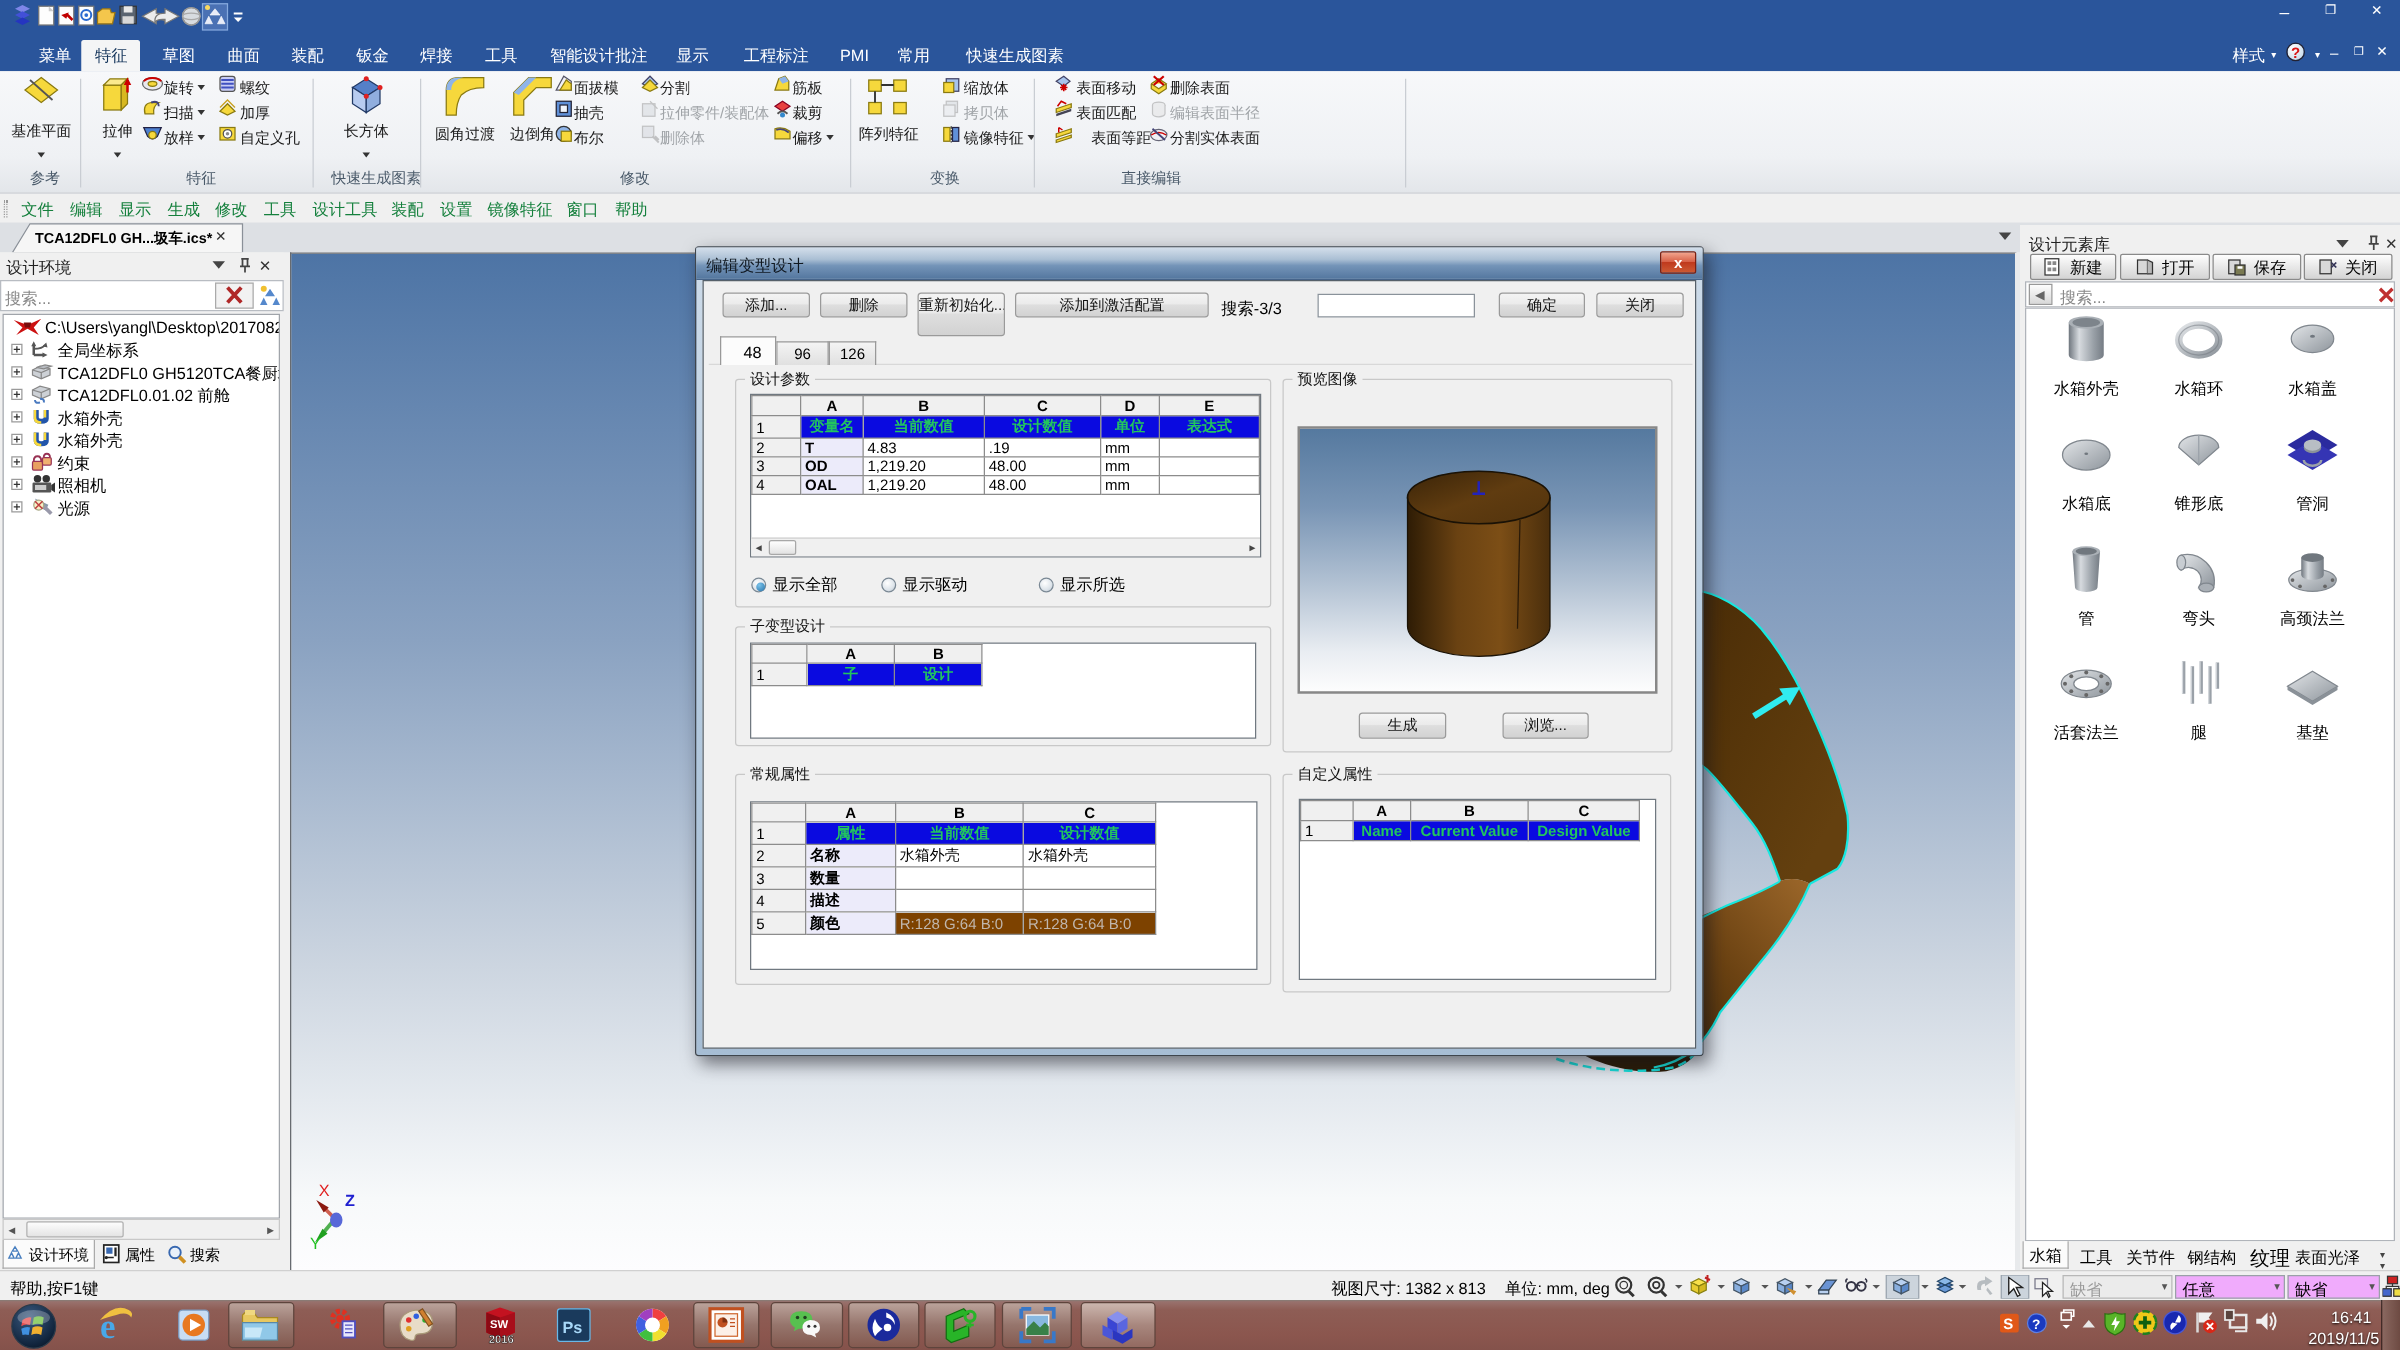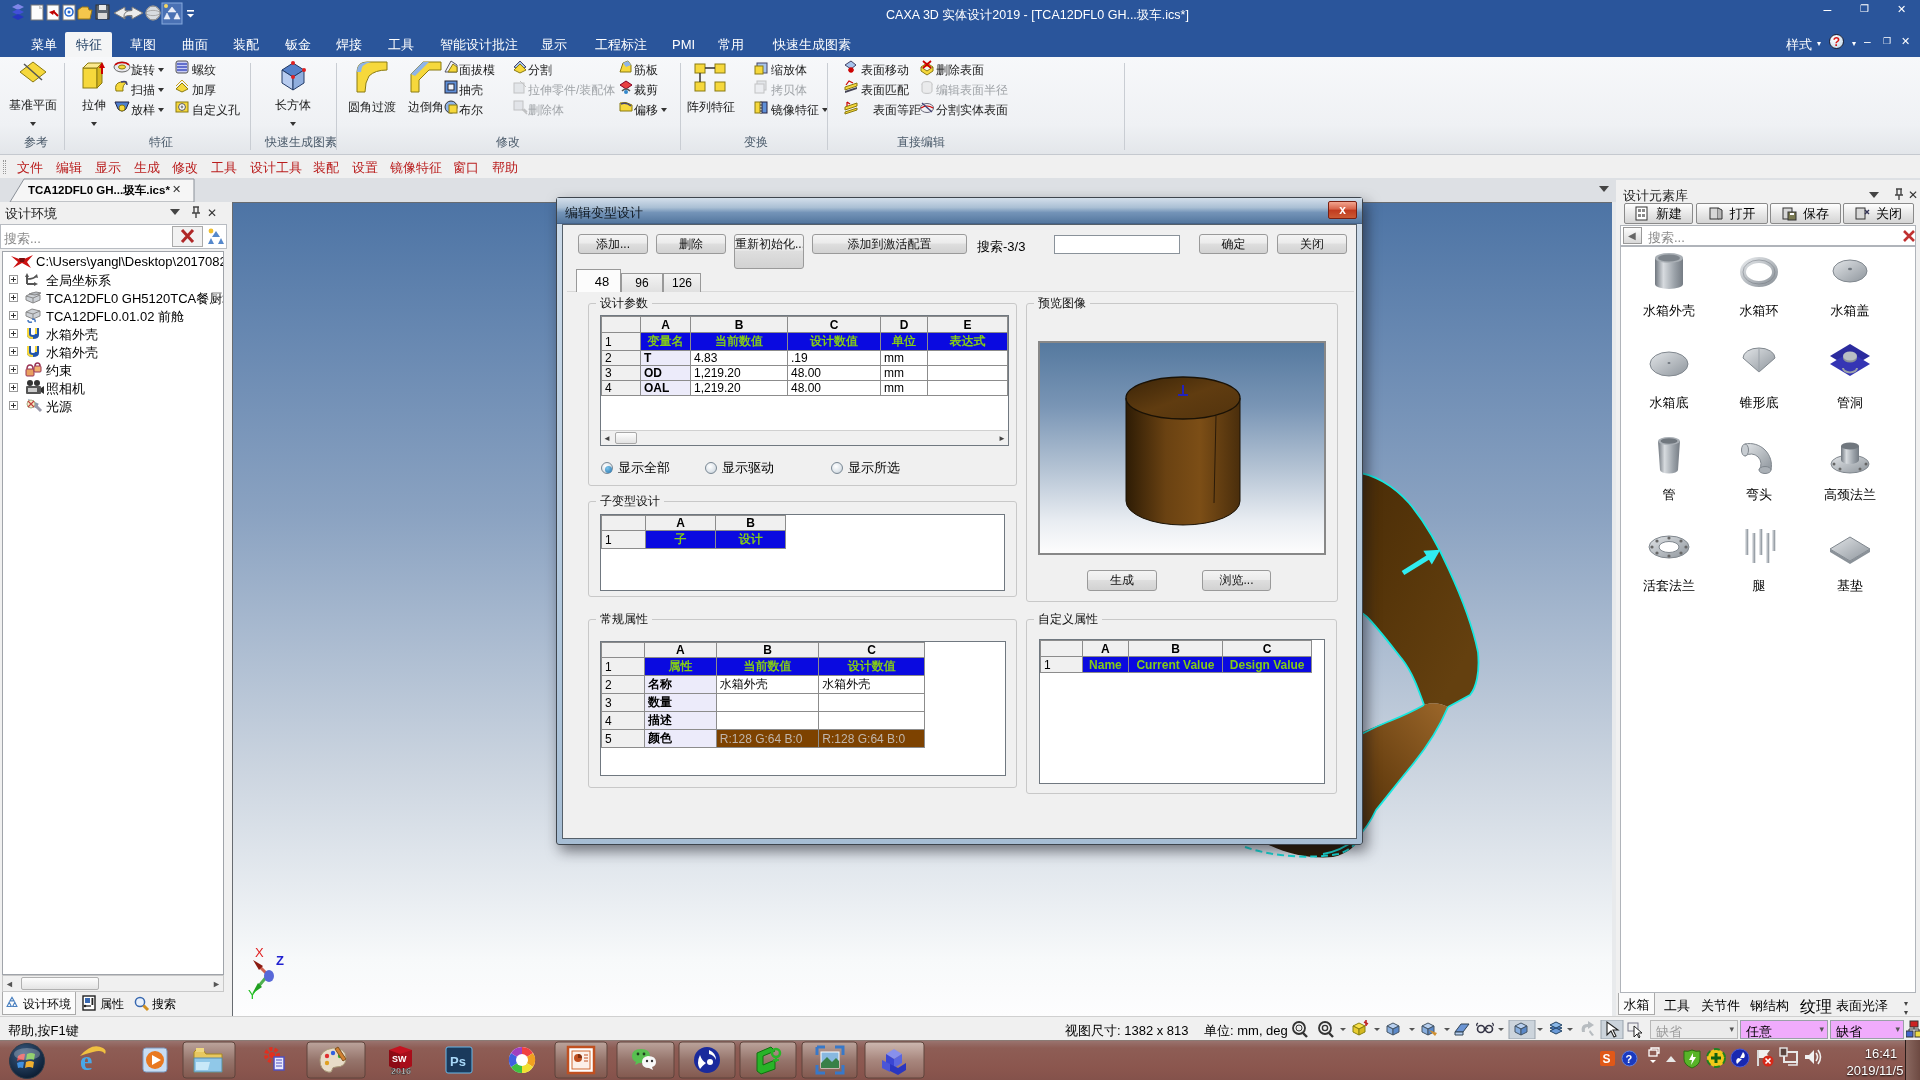--- a/index.html
+++ b/index.html
@@ -24,21 +24,21 @@
 .rsep { position:absolute; top:6px; bottom:4px; width:1px; background:#c9cdd3; }
 .bigbtn { position:absolute; text-align:center; font-size:12px; color:#1a1a1a; white-space:nowrap; }
 .bigbtn svg { display:block; margin:0 auto 5px; }
 .smallbtn { white-space:nowrap; }
 .smallbtn { position:absolute; font-size:12px; color:#1a1a1a; display:flex; align-items:center; gap:3px; height:16px; }
 .smallbtn.gray { color:#a0a4a8; }
 .dropar { display:inline-block; width:0; height:0; border-left:3px solid transparent; border-right:3px solid transparent; border-top:4px solid #333; vertical-align:middle; }
 
 
 #menurow { left:0; top:155px; width:1920px; height:23px; background:#f0f0f0; }
-.menuitem { position:absolute; top:4px; font-size:13px; color:#b91c1c; }
+.menuitem { position:absolute; top:4px; font-size:13px; color:#15803d; }
 
 
 #doctabrow { left:0; top:178px; width:1920px; height:24px; background:#dde0e4; }
 
 
 #leftpanel { left:0; top:202px; width:233px; height:814px; background:#f0f0f0; border-right:1px solid #a8abb0; }
 
 
 #viewport { left:232px; top:202px; width:1381px; height:814px; background:linear-gradient(#4d74a5, #8aa2c1 38%, #ccd5e0 70%, #f7f9fa 93%, #fdfdfe); border-top:1px solid #676b70; border-left:1px solid #676b70; border-right:1px solid #676b70; }
 #rstrip { left:1612px; top:202px; width:4px; height:814px; background:#e8eaec; }
@@ -58,21 +58,21 @@
 #dlg-title { position:absolute; left:8px; top:6px; font-size:13px; color:#101820; }
 #dlg-close { position:absolute; right:5px; top:3px; width:29px; height:18px; background:linear-gradient(#f2a58f, #d8634a 45%, #c03a1e 50%, #cc5a34); border:1px solid #7a2012; border-radius:2px; color:#fff; text-align:center; line-height:16px; font-weight:bold; font-size:12px; }
 #dlg-body { position:absolute; left:5px; top:26px; right:5px; bottom:5px; background:#f0f0f0; border:1px solid #55606a; }
 .btn { position:absolute; background:linear-gradient(#f4f4f4, #ebebeb 45%, #dedede 50%, #d2d2d2); border:1px solid #9a9a9a; border-radius:3px; text-align:center; font-size:12px; color:#111; white-space:nowrap; overflow:hidden; }
 .groupbox { position:absolute; border:1px solid #c8c8c8; border-radius:3px; }
 .grouplabel { position:absolute; top:-8px; left:8px; background:#f0f0f0; padding:0 4px; font-size:12px; color:#111; }
 table.grid { border-collapse:collapse; position:absolute; background:#fff; font-size:12px; }
 table.grid td { border:1px solid #8c8c8c; padding:0 3px; height:15px; overflow:hidden; white-space:nowrap; }
 td.rowhdr { background:#f0f0f0; }
 td.colhdr { background:#f0f0f0; text-align:center; font-weight:bold; }
-tr.bluerow td.b { background:#0a0ae0; color:#84cc16; font-weight:bold; text-align:center; }
+tr.bluerow td.b { background:#0a0ae0; color:#22c55e; font-weight:bold; text-align:center; }
 td.lav { background:#ecebfa; font-weight:bold; }
 
 .lbtn { position:absolute; height:21px; background:linear-gradient(#fefefe,#e8e8e8 50%,#d4d4d4); border:1px solid #8a8a8a; border-radius:2px; display:flex; align-items:center; justify-content:center; gap:6px; font-size:13px; }
 .libitem { position:absolute; width:76px; height:78px; text-align:center; }
 .libitem svg { display:block; margin:4px auto 8px; }
 .libitem span { font-size:13px; }
 .combo { position:absolute; top:3px; height:19px; background:#f0abfc; border:1px solid #9aa0a8; font-size:13px; }
 .combo span { position:absolute; left:5px; top:2px; }
 .combo .car { position:absolute; right:3px; left:auto; top:3px; font-size:9px; color:#555; }
 .combo.gray { background:#ebebeb; color:#9a9a9a; border-color:#b8b8b8; }
@@ -123,21 +123,20 @@
       <circle cx="149" cy="11" r="7" fill="none" stroke="#999"></circle>
       <ellipse cx="149" cy="11" rx="7" ry="2.6" fill="none" stroke="#aaa"></ellipse>
 
     <rect x="158" y="1" width="20" height="21" fill="#4a71b4" stroke="#86aade"></rect>
     <path d="M168 5 L164 10 L172 10 Z M163 11 L160 17 L166 17 Z M173 11 L170 17 L176 17 Z" fill="#e8ecf8" stroke="#fff" stroke-width="0.5"></path>
     <circle cx="162" cy="4" r="2" fill="#f8d860"></circle>
 
     <rect x="183" y="8" width="7" height="1.6" fill="#fff"></rect>
       <path d="M183 12 L190 12 L186.5 15.5 Z" fill="#fff"></path>
   </svg>
-  <div id="title-text" class="abs">CAXA 3D 实体设计2019 - [TCA12DFL0 GH...圾车.ics*]</div>
   <div id="win-ctrl" class="abs">
     <div class="wbtn" style="font-size:14px">–</div>
       <div class="wbtn" style="font-size:10px">❐</div>
       <div class="wbtn">✕</div>
   </div>
 </div>
 
 <div id="tabrow" class="abs">
   <div class="rtab" style="left:31px">菜单</div>
   <div class="abs" style="left:65px;top:4px;width:47px;height:25px;background:#f4f5f6;border-radius:2px 2px 0 0"></div>

